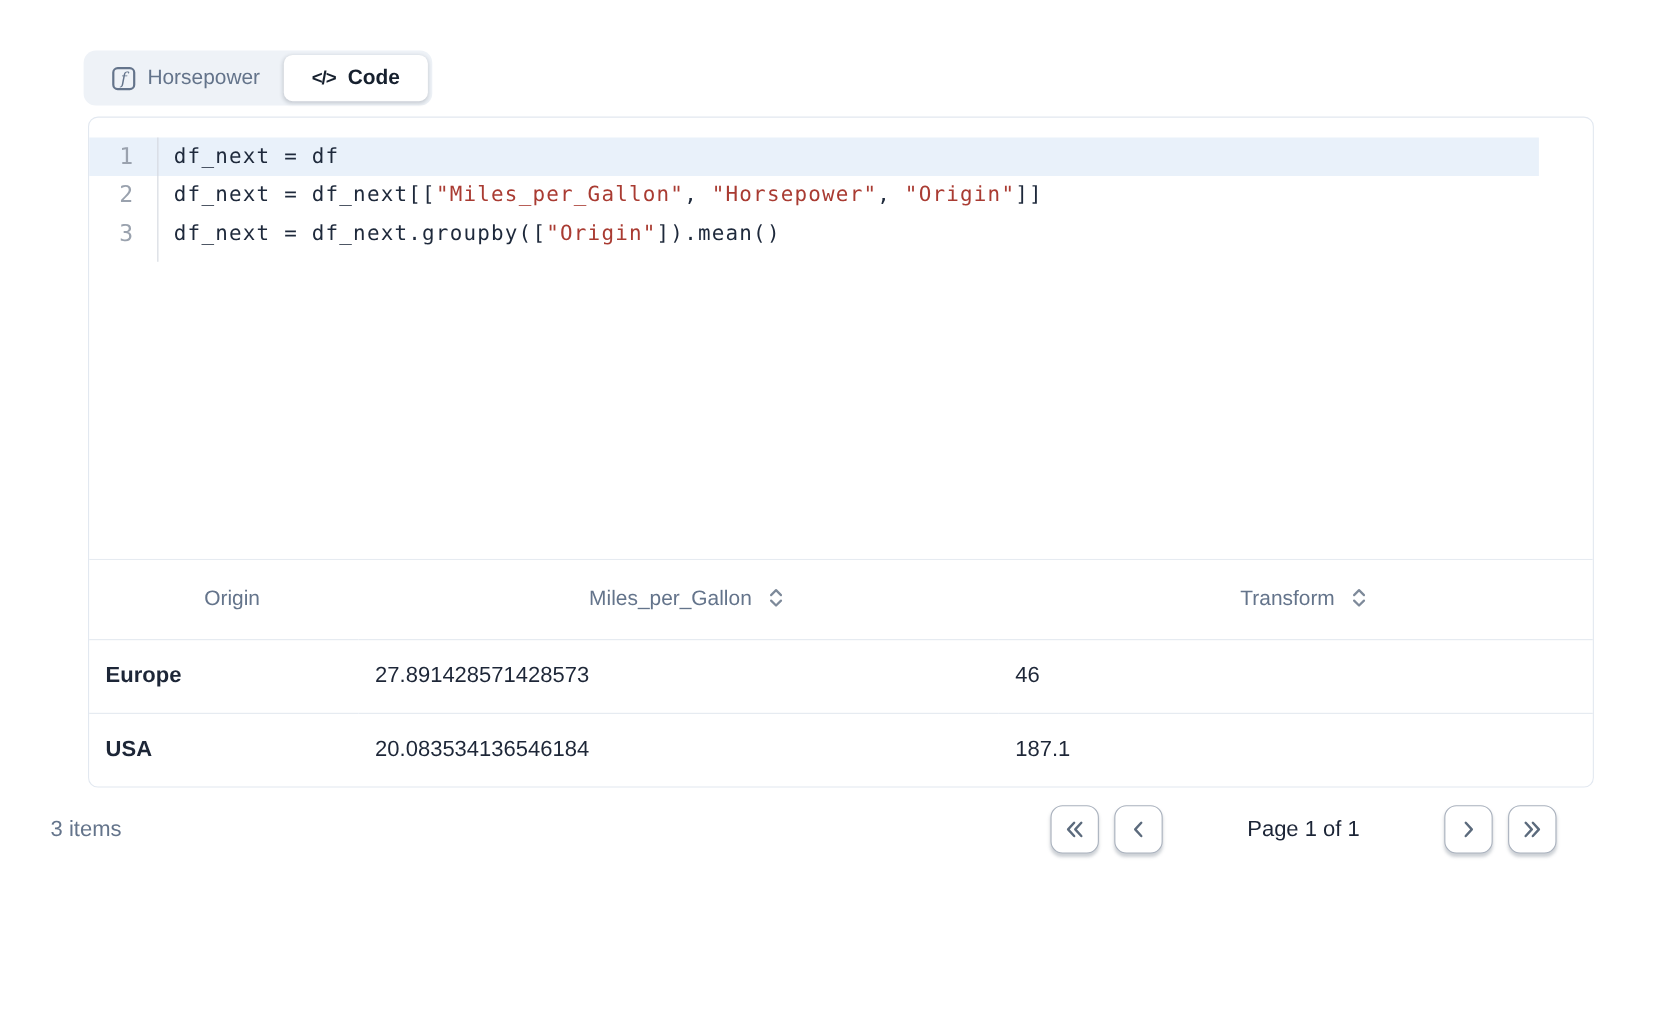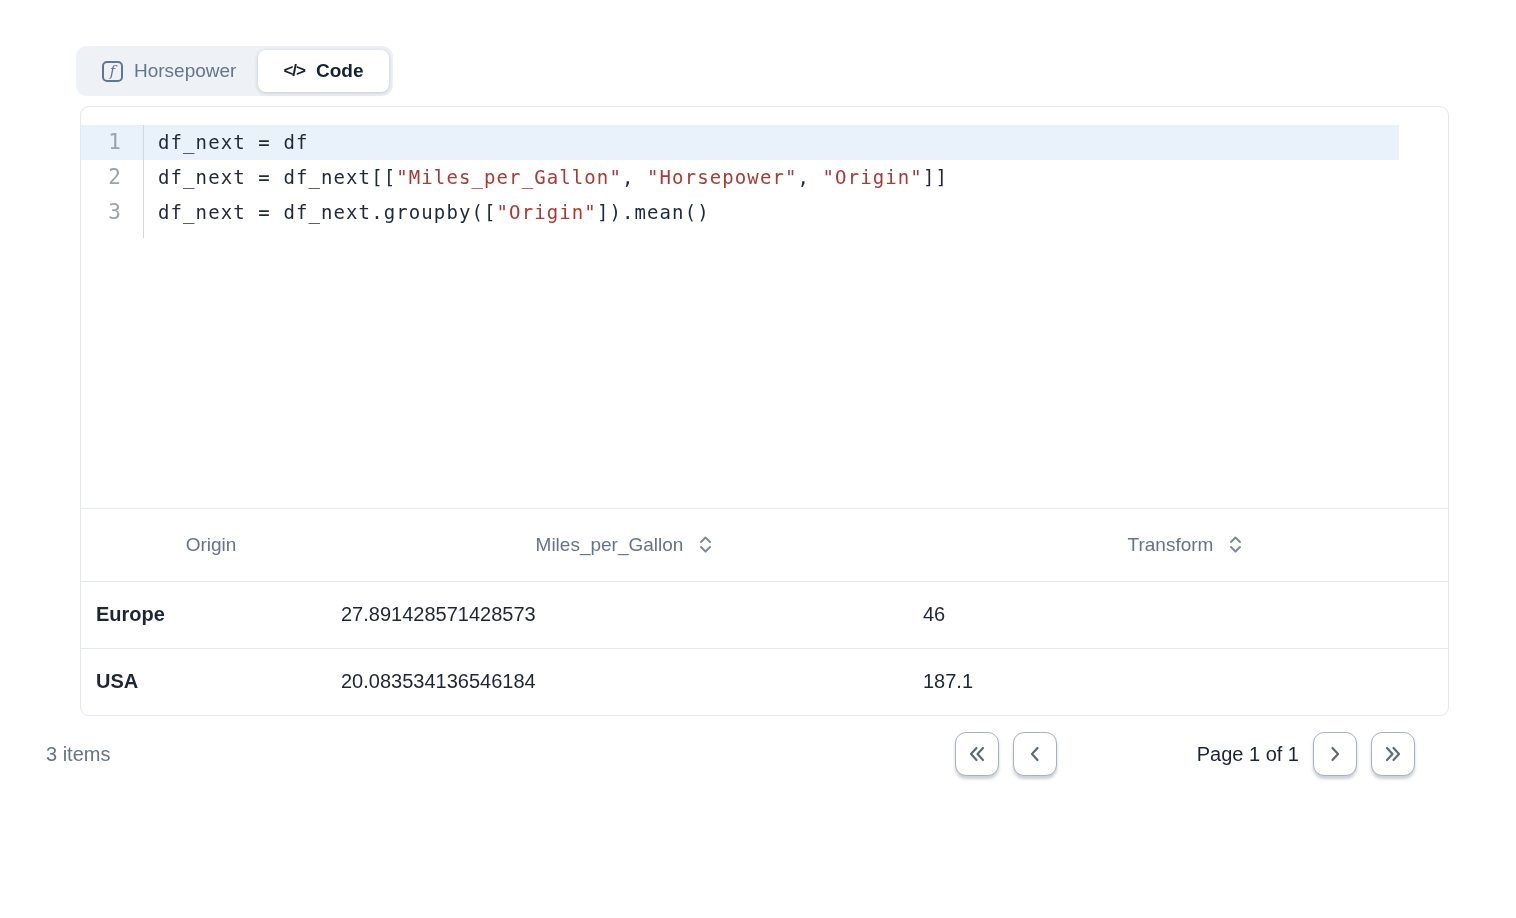--- a/index.html
+++ b/index.html
@@ -145,21 +145,21 @@
     width: 1369px;
     margin: 16px 0 0 46px;
     display: flex;
     align-items: center;
     justify-content: space-between;
   }
   .items-count { font-size: 20px; color: #64748b; }
   .pager { display: flex; align-items: center; gap: 14px; }
   .page-indicator {
     width: 228px;
-    text-align: right;
+    text-align: center;
     font-size: 20px;
     font-weight: 500;
     color: #1b2436;
   }
   .pbtn {
     width: 44px; height: 44px;
     background: #ffffff;
     border: 1.5px solid #a9b1bd;
     border-radius: 11px;
     display: flex; align-items: center; justify-content: center;

